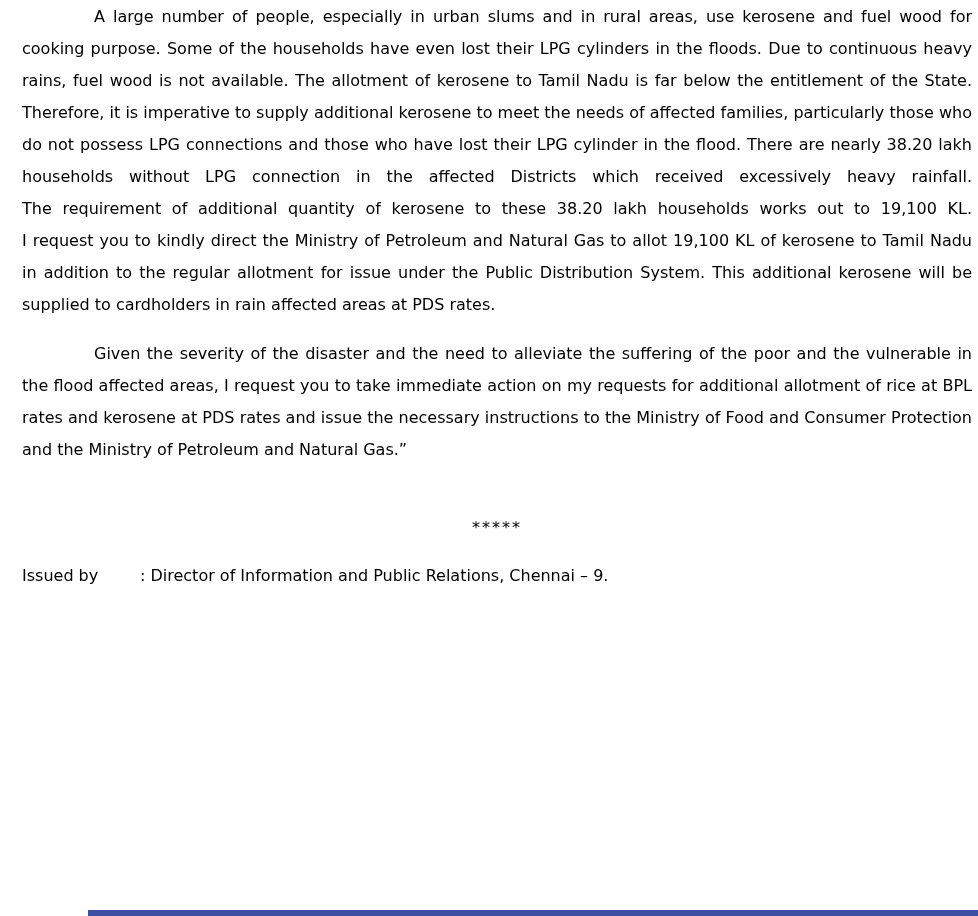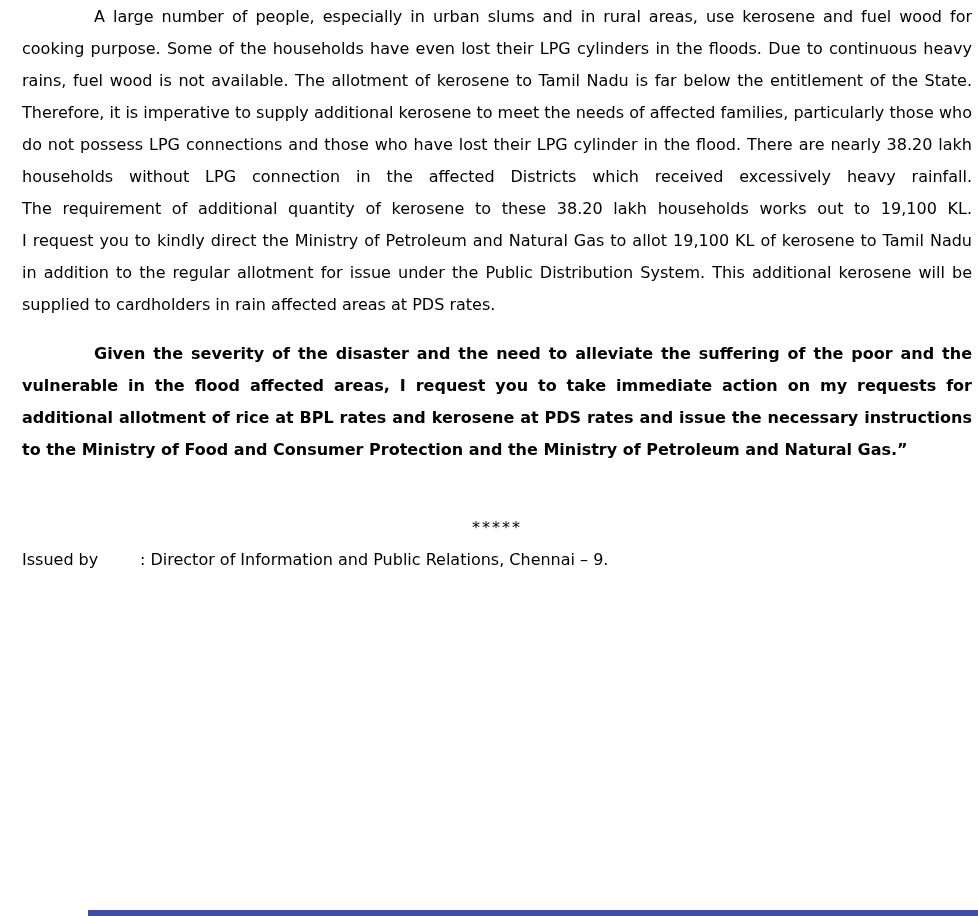--- a/index.html
+++ b/index.html
@@ -30,29 +30,29 @@
   .indent {
     text-indent: 72px;
   }
   .bold {
     font-weight: normal;
   }
   .para2 {
     margin-top: 17px;
     text-align: justify;
     text-indent: 72px;
-    font-weight: bold;
   }
   .separator {
     margin-top: 46px;
     text-align: center;
     letter-spacing: 2px;
     font-weight: normal;
   }
   .footer {
+    margin-top: 16px;
   }
   .footer-row {
     white-space: nowrap;
   }
   .flabel {
     display: inline-block;
     vertical-align: top;
   }
   .lbl-issued { width: 118px; }
   .lbl-date   { width: 137px; }

